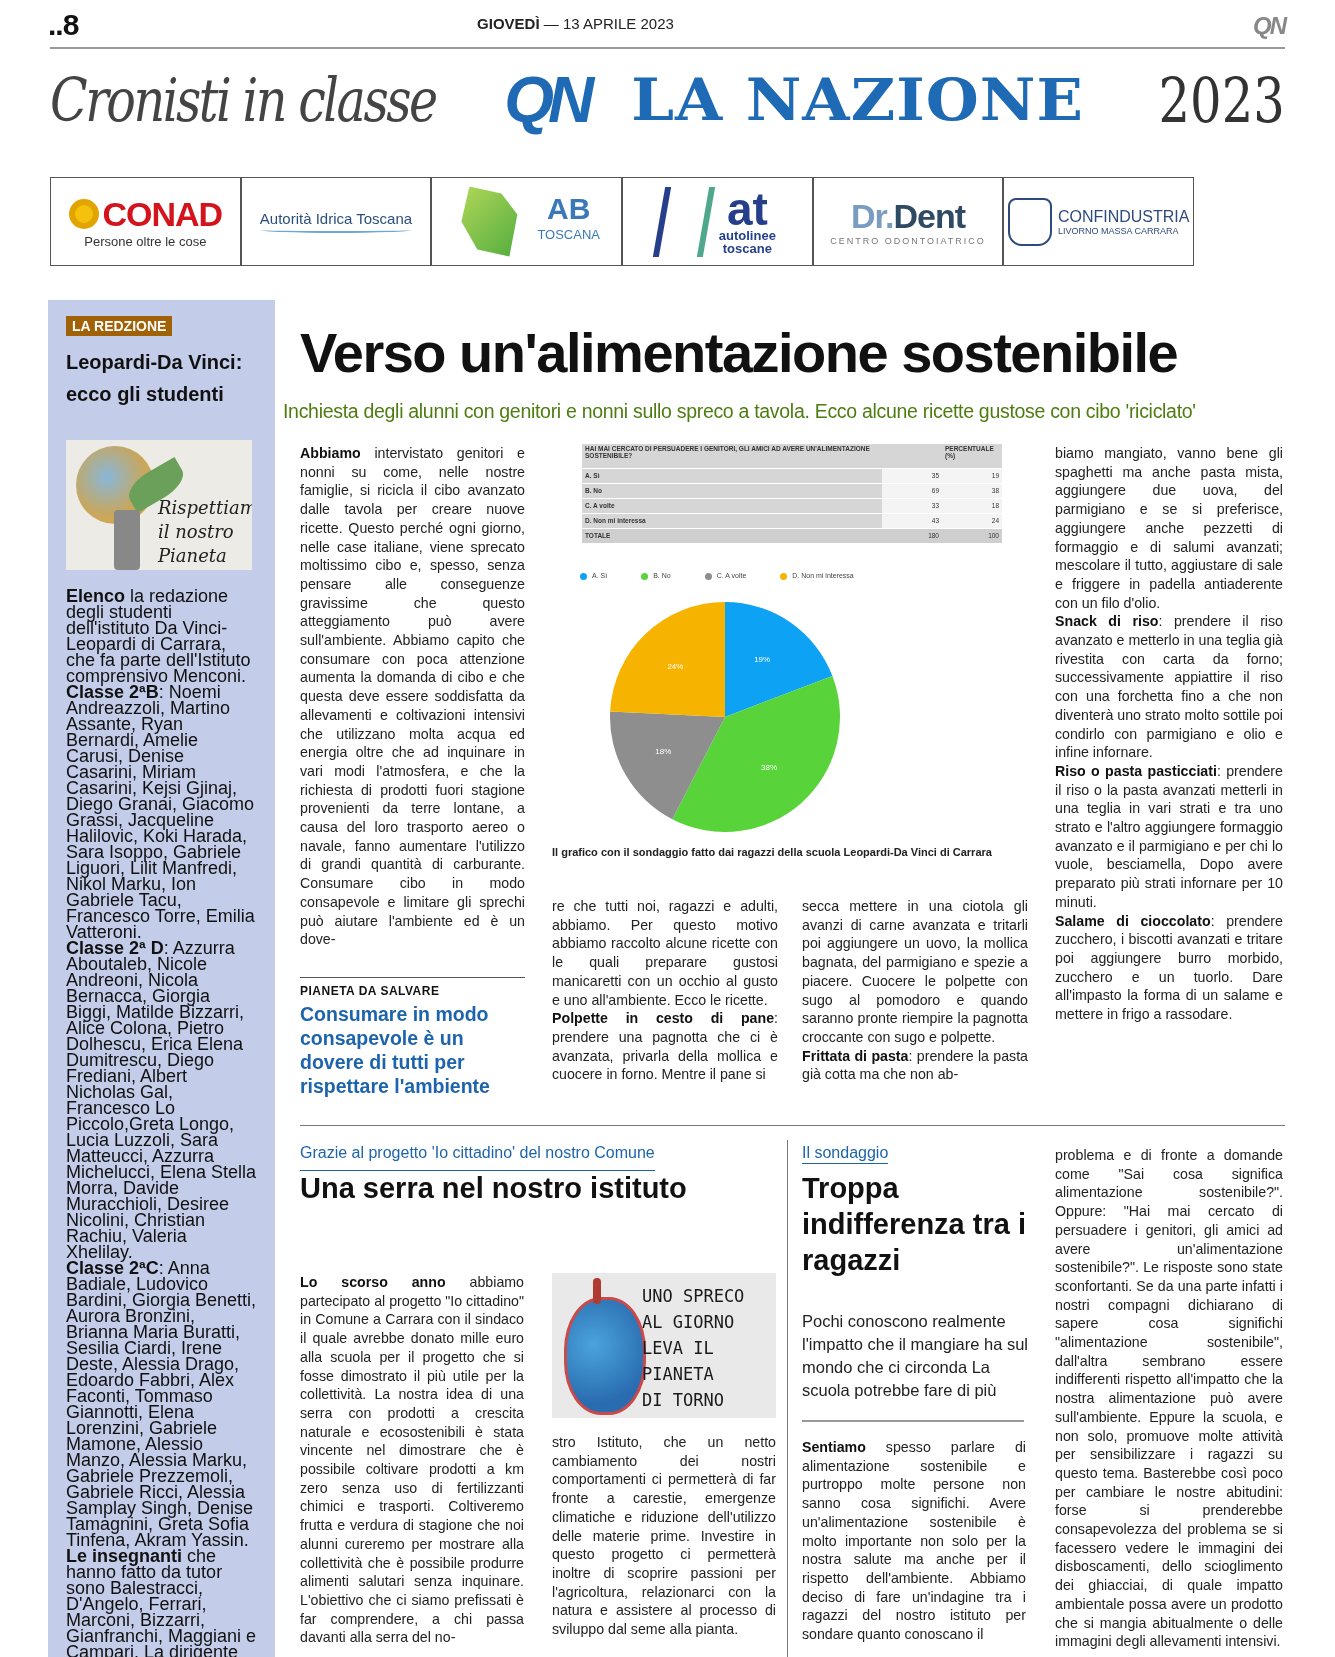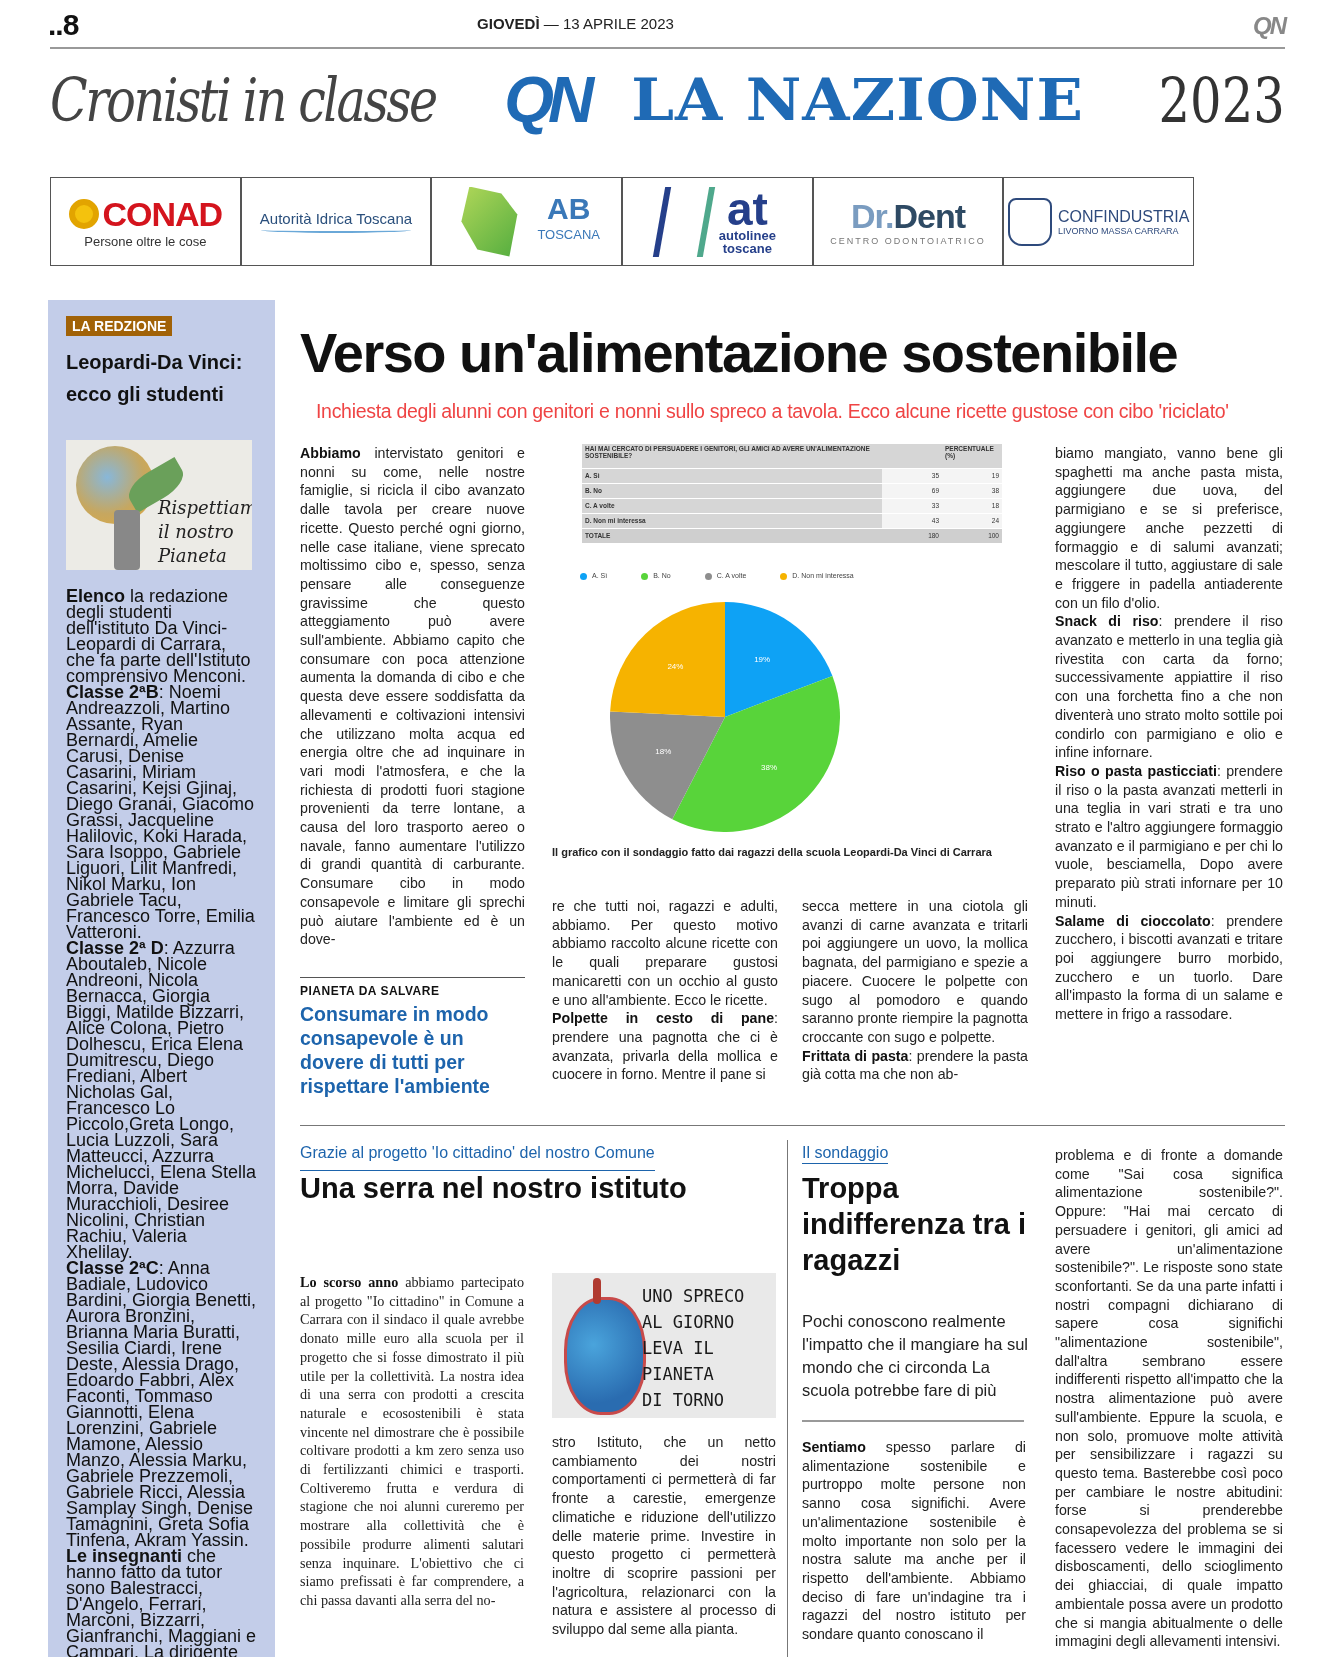--- a/index.html
+++ b/index.html
@@ -52,21 +52,21 @@
   .sb-image { width: 186px; height: 130px; margin-top: 30px; margin-left: 0px; background: #ecebe6; position: relative; overflow: hidden; }
   .sb-globe { position: absolute; left: 10px; top: 6px; width: 78px; height: 78px; border-radius: 50%; background: radial-gradient(circle at 40% 40%, #88b7d9, #c6a760 55%, #e2a93c); }
   .sb-leaf { position: absolute; left: 60px; top: 30px; width: 60px; height: 30px; background: #6aa05a; border-radius: 50% 0; transform: rotate(-30deg); }
   .sb-fork { position: absolute; left: 48px; top: 70px; width: 26px; height: 60px; background: #888; border-radius: 4px; }
   .sb-img-txt { position: absolute; left: 92px; top: 56px; font-family: "DejaVu Serif", serif; font-size: 18px; line-height: 24px; font-style: italic; color: #222; }
   .sb-body { font-size: 18px; line-height: 16px; margin-top: 18px; }
   .sb-body b { font-weight: 900; }
 
   
   .main-title { left: 300px; top: 320px; font-size: 56px; font-weight: 900; letter-spacing: -1.5px; line-height: 66px; white-space: nowrap; }
-  .main-sub { left: 316px; top: 400px; font-size: 19.5px; color: #ef4444; white-space: nowrap; letter-spacing: -0.3px; }
+  .main-sub { left: 283px; top: 400px; font-size: 19.5px; color: #4d7c0f; white-space: nowrap; letter-spacing: -0.3px; }
 
   .col { font-size: 14.2px; line-height: 18.7px; text-align: justify; color: #222; }
   .col b { font-weight: 900; color: #111; }
   .col1 { left: 300px; top: 444px; width: 225px; }
   .colr { left: 1055px; top: 444px; width: 228px; }
   .col2 { left: 552px; top: 897px; width: 226px; }
   .col3 { left: 802px; top: 897px; width: 226px; }
 
   .box-rule { left: 300px; top: 977px; width: 225px; height: 1px; background: #555; }
   .box-kicker { left: 300px; top: 984px; font-size: 12px; font-weight: 900; letter-spacing: 0.5px; }
@@ -84,21 +84,21 @@
   .legend span.dot { display: inline-block; width: 7px; height: 7px; border-radius: 50%; margin-right: 5px; vertical-align: middle; }
   .pie { position: absolute; left: 58px; top: 158px; width: 230px; height: 230px; }
   .pie-label { position: absolute; color: #fff; font-size: 8px; }
   .chart-caption { position: absolute; left: 0; top: 402px; font-size: 11px; font-weight: 600; color: #222; white-space: nowrap; }
 
   .mid-rule { left: 300px; top: 1125px; width: 985px; height: 1px; background: #777; }
 
   
   .ba-kicker { left: 300px; top: 1144px; font-size: 16px; color: #1d64ac; border-bottom: 1px solid #1d64ac; padding-bottom: 8px; white-space: nowrap; }
   .ba-title { left: 300px; top: 1170px; width: 480px; font-size: 29px; font-weight: 900; line-height: 36px; white-space: nowrap; }
-  .ba-col1 { left: 300px; top: 1273px; width: 224px; font-family: Liberation Serif, serif; }
+  .ba-col1 { left: 300px; top: 1273px; width: 224px; }
   .ba-col2 { left: 552px; top: 1433px; width: 224px; }
   .ba-image { left: 552px; top: 1273px; width: 224px; height: 145px; background: #e9e9e9; overflow: hidden; }
   .ba-globe { position: absolute; left: 12px; top: 24px; width: 82px; height: 118px; border-radius: 45%; background: radial-gradient(circle at 35% 40%, #4aa4dc, #2a6cb0 70%); border: 3px solid #c84a4a; }
   .ba-globe::after { content: ""; position: absolute; left: 26px; top: -22px; width: 8px; height: 26px; background: #b03a30; border-radius: 4px; }
   .ba-img-txt { position: absolute; left: 90px; top: 10px; font-family: "DejaVu Sans Mono", monospace; font-size: 17px; line-height: 26px; color: #1a1a1a; }
 
   .vert-rule { left: 787px; top: 1140px; width: 1px; height: 517px; background: #777; }
 
   
   .bb-kicker { left: 802px; top: 1144px; font-size: 16px; color: #1d64ac; border-bottom: 1px solid #1d64ac; padding-bottom: 1px; }

